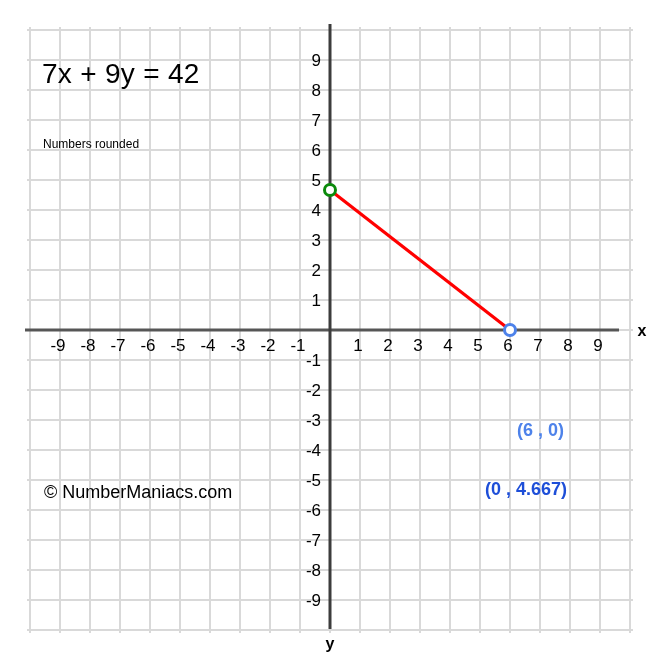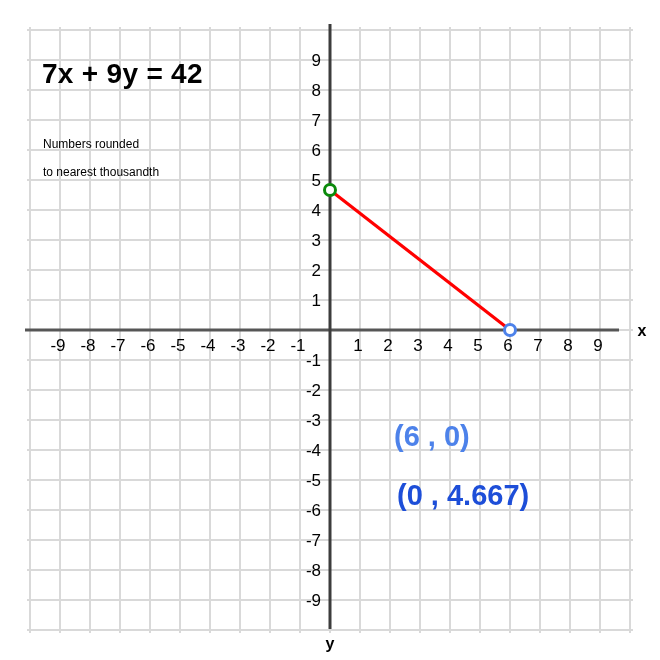--- a/index.html
+++ b/index.html
@@ -2,24 +2,24 @@
 <html><head>
 <meta charset="utf-8">
 <style>
   html,body{margin:0;padding:0;background:#fff;}
   .stage{
     position:relative;width:660px;height:660px;background:#ffffff;
     font-family:"Liberation Sans", sans-serif;overflow:hidden;
   }
   svg{position:absolute;left:0;top:0;}
   .overlay{position:absolute;color:#000;}
-  .title{left:42px;top:58px;font-size:28px;font-weight:bold;letter-spacing:.3px;}
+  .title{left:42px;top:58px;font-size:28px;font-weight:normal;letter-spacing:.3px;}
   .note{left:43px;top:130px;font-size:12px;line-height:28px;}
   .copyright{left:44px;top:482px;font-size:18px;}
-  .pt-label{width:170px;text-align:left;font-size:29px;font-weight:bold;}
+  .pt-label{width:170px;text-align:right;font-size:18px;font-weight:bold;}
   .pt-label.xint{left:394px;top:420px;}
   .pt-label.yint{left:397px;top:479px;}
   .tick{font-size:17px;fill:#000;}
   .axis-letter{font-size:16px;font-weight:bold;fill:#000;}
 </style>
 </head>
 <body>
 
 <div class="stage">
 
@@ -116,21 +116,21 @@
     <g id="point-markers">
         <circle cx="510" cy="330" r="5.5" fill="#ffffff" stroke="#4d82ea" stroke-width="3"></circle>
         <circle cx="330" cy="189.99" r="5.5" fill="#ffffff" stroke="#0b8a0b" stroke-width="3"></circle>
       </g>
   </svg>
 
   <div class="overlay title">7x + 9y = 42</div>
 
   <div class="overlay note">
     <div>Numbers rounded</div>
-    <div>to nearest thousandth</div>
   </div>
 
+  <div class="overlay copyright">© NumberManiacs.com</div>
 
   <div class="overlay pt-label xint" style="color: rgb(77, 130, 234);">(6 , 0)</div>
 
   <div class="overlay pt-label yint" style="color: #1d4ed8;">(0 , 4.667)</div>
 
 </div>
 
 </body></html>

